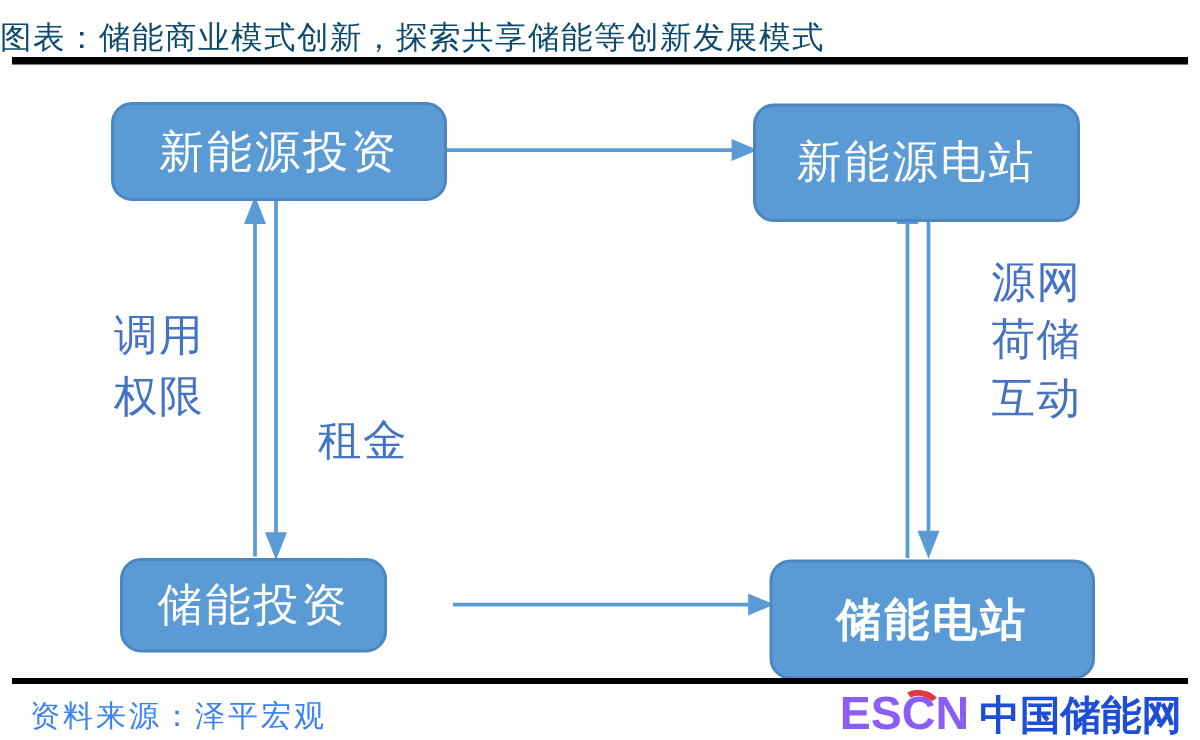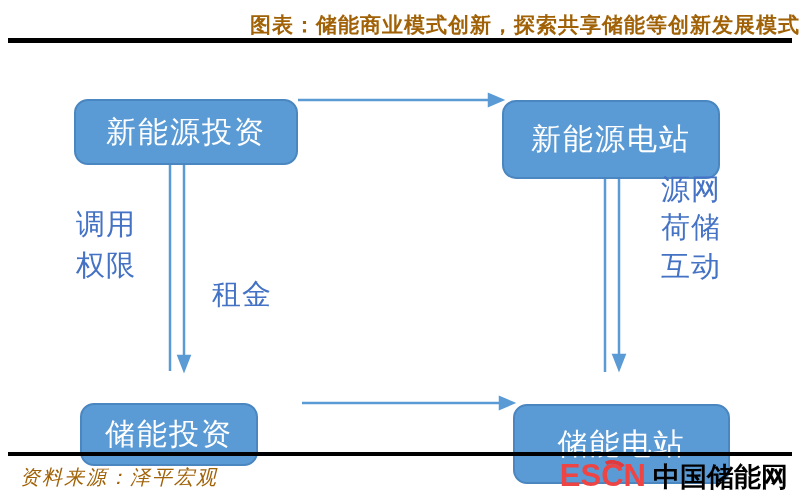--- a/index.html
+++ b/index.html
@@ -2,63 +2,63 @@
 <html><head>
 <meta charset="utf-8">
 <style>
   html,body{margin:0;padding:0;background:#ffffff;}
   .stage{
     position:relative;width:800px;height:493px;background:#ffffff;overflow:hidden;
     font-family:"Liberation Sans","DejaVu Sans",sans-serif;
   }
   
   .chart-title{
-    position:absolute;top:11px;left:0;width:100%;text-align:right;
+    position:absolute;top:11px;left:0;width:100%;text-align:left;
     font-family:"Liberation Serif","DejaVu Serif",serif;
-    font-weight:bold;font-size:21px;color:#a16207;letter-spacing:1px;
+    font-weight:normal;font-size:21px;color:#0c4a6e;letter-spacing:1px;
   }
   .rule{position:absolute;left:8px;width:784px;background:#000;}
   .rule-top{top:38px;height:5px;}
   .rule-bottom{top:452px;height:4px;}
   
   .node{
     position:absolute;box-sizing:border-box;
     background:#5b9bd5;border:2px solid #4a86c0;border-radius:14px;
     color:#ffffff;font-size:30px;letter-spacing:2px;font-weight:500;
-    display:flex;align-items:center;justify-content:center;margin-top:31px;
+    display:flex;align-items:center;justify-content:center;
   }
   .node-tl{left:74px;top:68px;width:224px;height:66px;}
   .node-tr{left:502px;top:69px;width:218px;height:79px;}
   .node-bl{left:80px;top:372px;width:178px;height:63px;}
-  .node-br{left:513px;top:373px;width:217px;height:80px;}
+  .node-br{left:513px;top:373px;width:217px;height:80px;font-weight:bold;}
   
   .edge-label{
     position:absolute;color:#4472c4;font-size:29px;letter-spacing:1px;
     line-height:1.4;white-space:pre-line;
   }
   .lbl-dispatch{left:76px;top:204px;}
   .lbl-rent{left:212px;top:234px;margin-top:40px;}
   .lbl-interaction{left:641px;top:170px;line-height:1.32;margin-left:20px;}
   
   .arrow-layer{position:absolute;left:0;top:0;width:800px;height:493px;pointer-events:none;}
   
   .source-note{
     position:absolute;left:20px;top:464px;
-    font-family:"Liberation Serif","DejaVu Serif",serif;font-style:italic;
-    font-size:20px;letter-spacing:2px;color:#a16207;
+    font-family:"Liberation Serif","DejaVu Serif",serif;
+    font-size:20px;letter-spacing:2px;color:#3b82f6;
   }
   .logo{position:absolute;right:12px;top:460px;display:flex;align-items:baseline;}
-  .logo-en{font-size:31px;font-weight:bold;color:#ef4444;line-height:1;}
+  .logo-en{font-size:31px;font-weight:bold;color:#8b5cf6;line-height:1;}
   .logo-c{position:relative;display:inline-block;}
   .logo-c::before{
     content:"";position:absolute;left:-1px;top:0px;width:19px;height:13px;
     border:4px solid transparent;border-top:4px solid #e03a3e;border-radius:50%;
     transform:rotate(10deg);
   }
-  .logo-cn{font-size:27px;font-weight:bold;color:#000000;margin-left:7px;line-height:1;}
+  .logo-cn{font-size:27px;font-weight:bold;color:#1d4ed8;margin-left:7px;line-height:1;}
 </style>
 </head>
 <body>
 
 <div class="stage">
 
   <div class="chart-title">图表：储能商业模式创新，探索共享储能等创新发展模式</div>
   <div class="rule rule-top"></div>
 
   <svg class="arrow-layer" viewBox="0 0 800 493">

